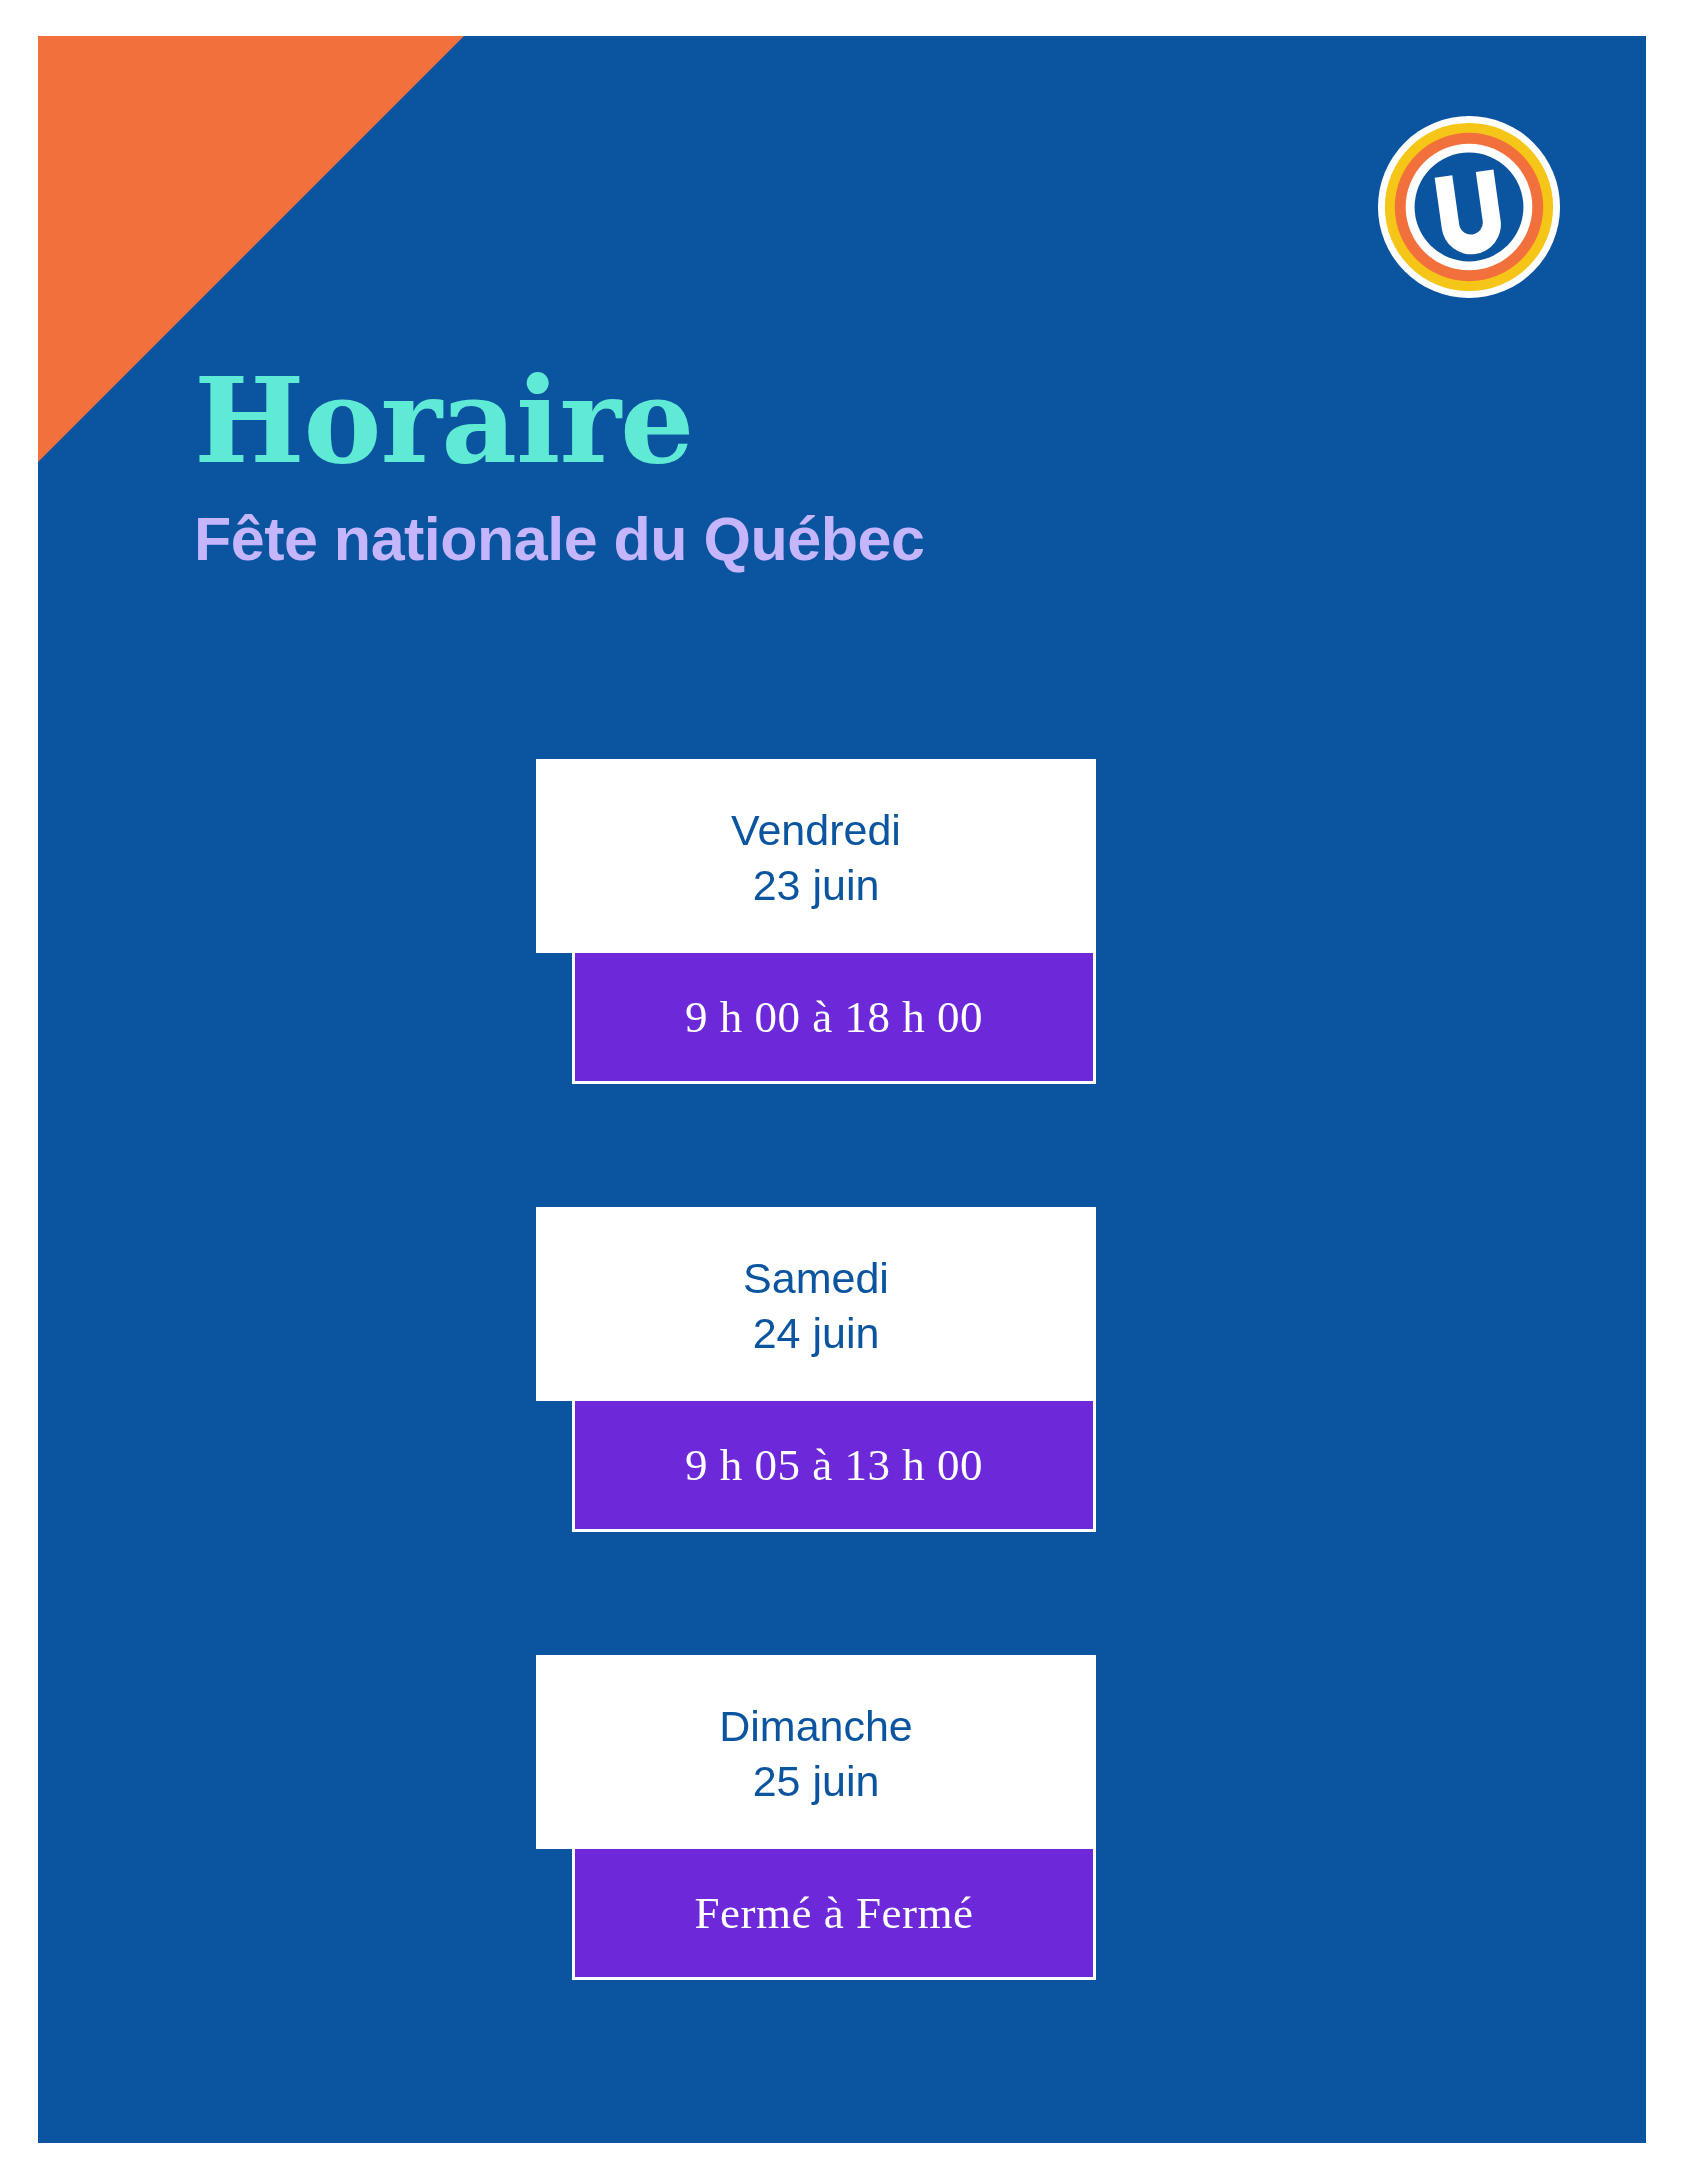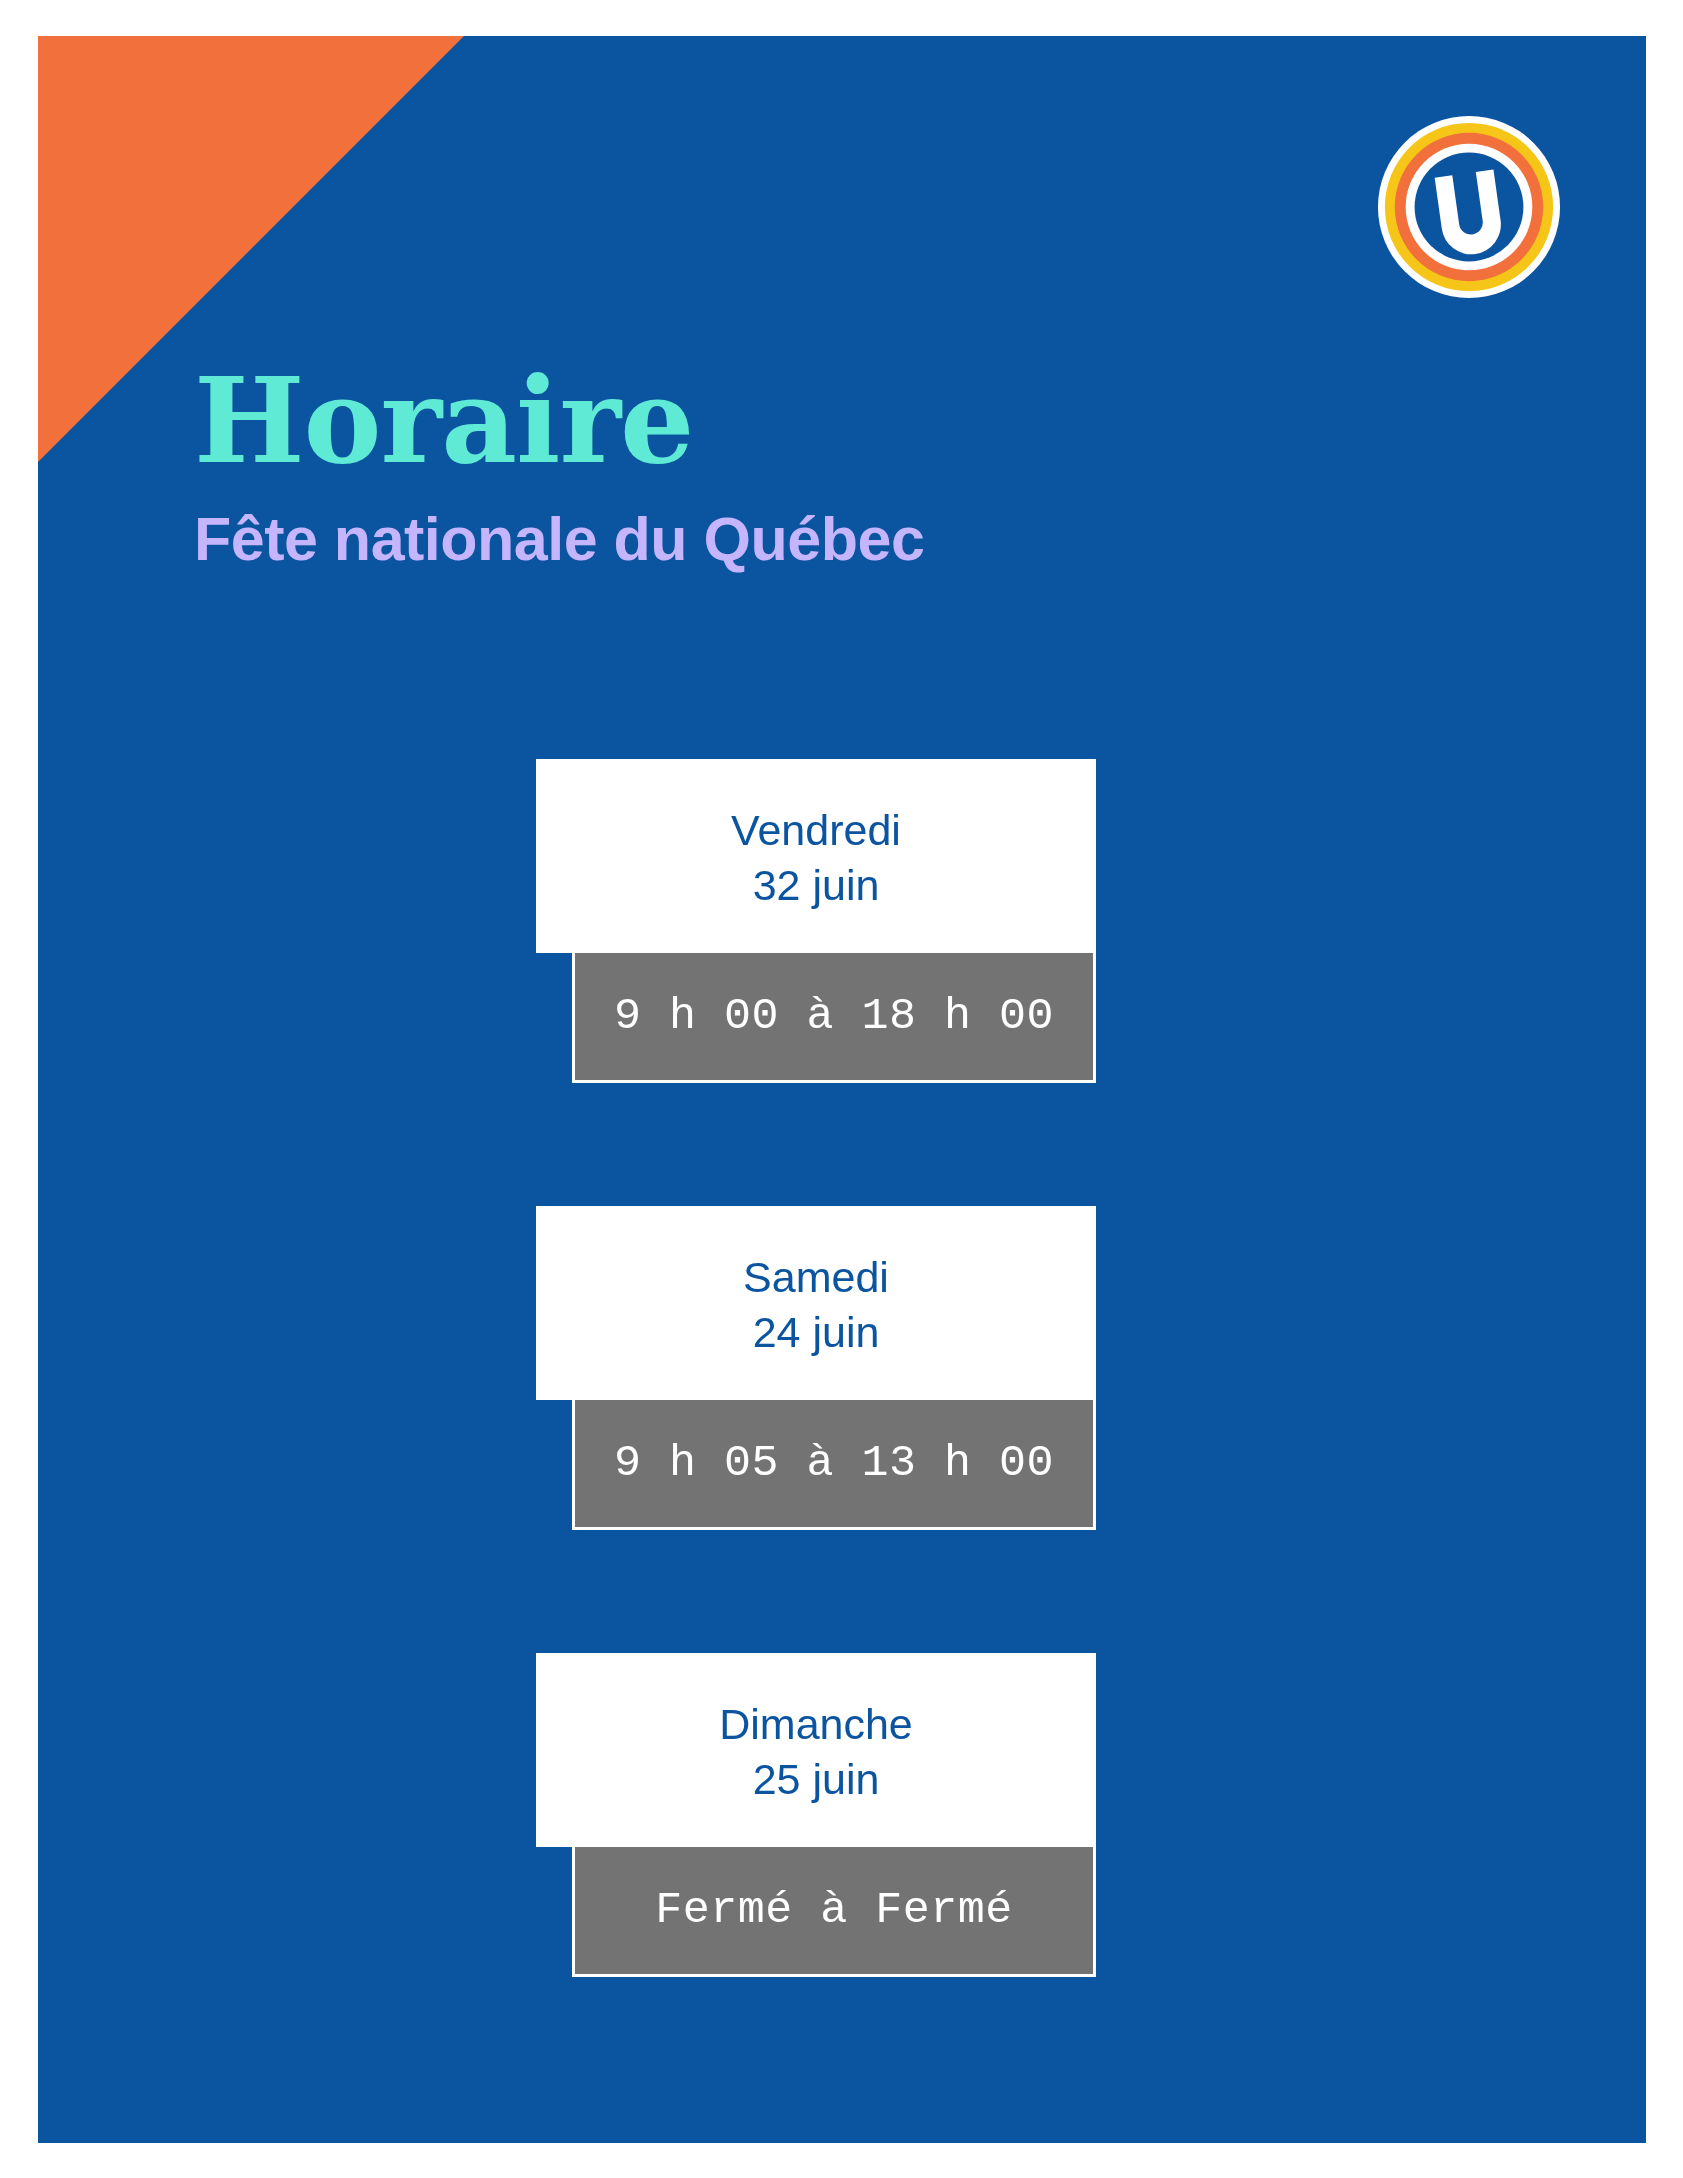--- a/index.html
+++ b/index.html
@@ -84,28 +84,28 @@
     color: #0B54A0;
     text-align: center;
     padding: 44px 16px 40px 16px;
     font-size: 43px;
     line-height: 1.28;
     font-family: "Liberation Sans", sans-serif;
   }
   .card-day .dayname { display: block; }
   .card-day .daydate { display: block; }
   .card-hours {
-    background: #737373;
+    background: #6d28d9;
     border: 3px solid #FFFFFF;
     border-top: none;
     color: #FFFFFF;
     text-align: center;
     font-size: 45px;
     padding: 38px 12px 38px 12px;
-    font-family: Liberation Mono, monospace;
+    font-family: Liberation Serif, serif;
     letter-spacing: 0.5px;
     margin-left: 36px;
   }
   .card:last-child { margin-bottom: 0; }
 </style>
 </head>
 <body>
 
 <div class="poster">
 
@@ -127,21 +127,21 @@
   <div class="title-block">
     <h1 class="title">Horaire</h1>
     <h2 class="subtitle">Fête nationale du Québec</h2>
   </div>
 
   <div class="cards">
 
     <div class="card">
       <div class="card-day">
         <span class="dayname">Vendredi</span>
-        <span class="daydate">32 juin</span>
+        <span class="daydate">23 juin</span>
       </div>
       <div class="card-hours">9 h 00 à 18 h 00</div>
     </div>
 
     <div class="card">
       <div class="card-day">
         <span class="dayname">Samedi</span>
         <span class="daydate">24 juin</span>
       </div>
       <div class="card-hours">9 h 05 à 13 h 00</div>

